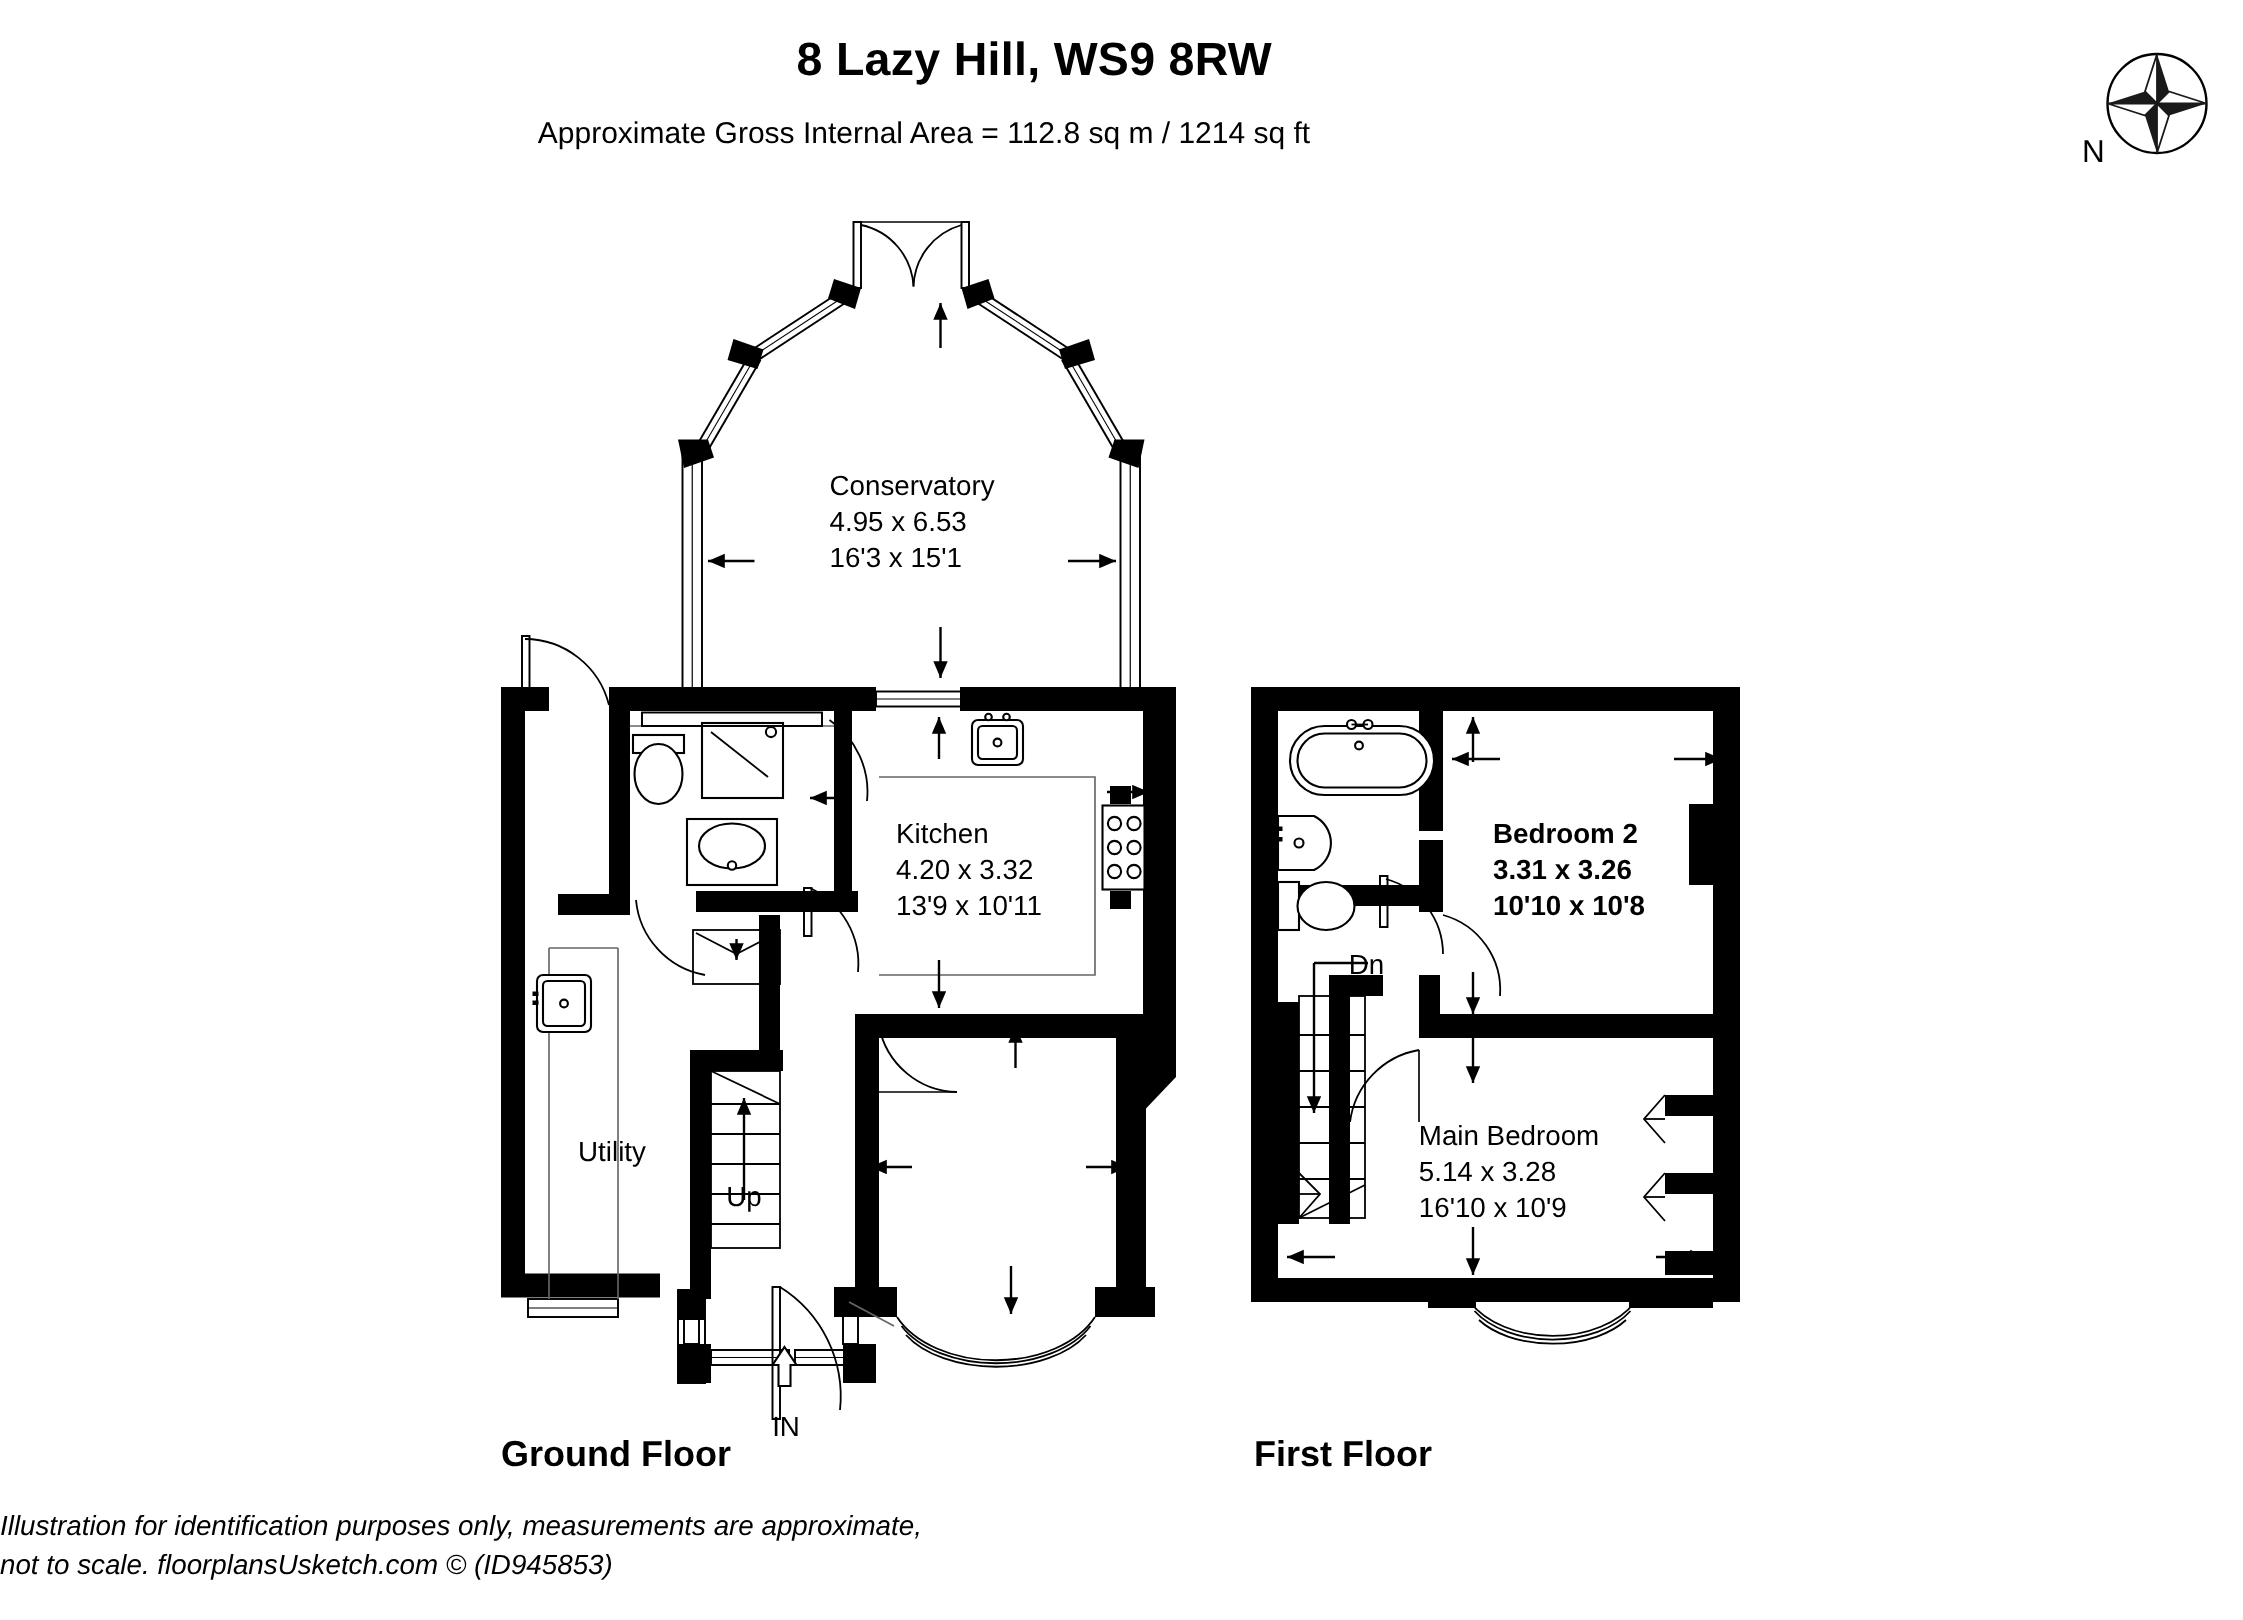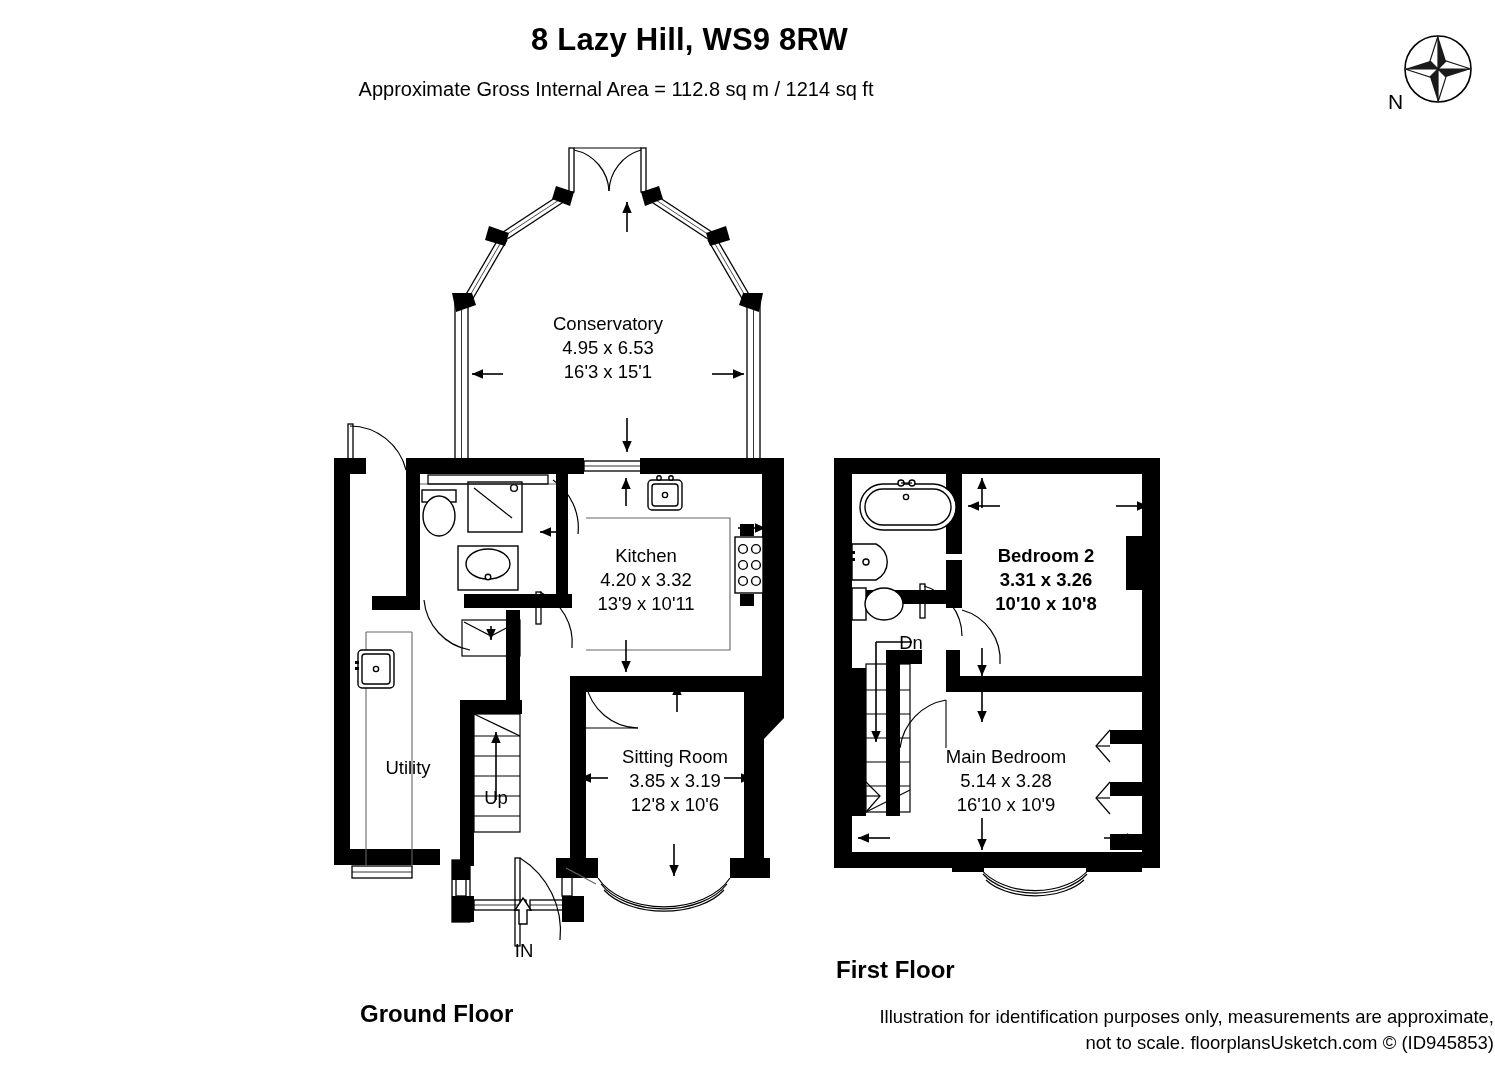--- a/index.html
+++ b/index.html
@@ -57,38 +57,39 @@
     font-size: 21px;
     font-weight: normal;
   }
 
   
   .floor-caption {
     position: absolute;
     font-size: 24px;
     font-weight: bold;
   }
-  #caption-ground { left: 334px; top: 1000px; margin-left: 26px; }
+  #caption-ground { left: 334px; top: 956px; }
   #caption-first  { left: 836px; top: 956px; }
 
   
   #footer {
     position: absolute;
     top: 1004px;
     left: 0;
     width: 1494px;
-    text-align: right;
+    text-align: left;
     font-size: 18.5px;
     line-height: 26px;
+    font-style: italic;
   }
 
   
   .room-label {
     position: absolute;
-    text-align: center;
+    text-align: left;
     font-size: 18.5px;
     line-height: 24px;
     white-space: nowrap;
     transform: translateX(-50%);
     pointer-events: none;
   }
   .room-label .nm  { display: block; }
   .room-label .dm  { display: block; }
   .room-label .df  { display: block; }
 
@@ -477,25 +478,20 @@
     <span class="dm">4.95 x 6.53</span>
     <span class="df">16'3 x 15'1</span>
   </div>
 
   <div class="room-label" style="left:646px; top:544px;">
     <span class="nm">Kitchen</span>
     <span class="dm">4.20 x 3.32</span>
     <span class="df">13'9 x 10'11</span>
   </div>
 
-  <div class="room-label" style="left:675px; top:745px;">
-    <span class="nm">Sitting Room</span>
-    <span class="dm">3.85 x 3.19</span>
-    <span class="df">12'8 x 10'6</span>
-  </div>
 
   <div class="plain-label" style="left:408px; top:729px;margin-top:28px;">Utility</div>
 
   <div class="plain-label" style="left:496px; top:787px;">Up</div>
 
   <div class="plain-label" style="left:524px; top:940px;">IN</div>
 
   <div class="room-label" style="left:1046px; top:544px;font-weight:bold;">
     <span class="nm">Bedroom 2</span>
     <span class="dm">3.31 x 3.26</span>

